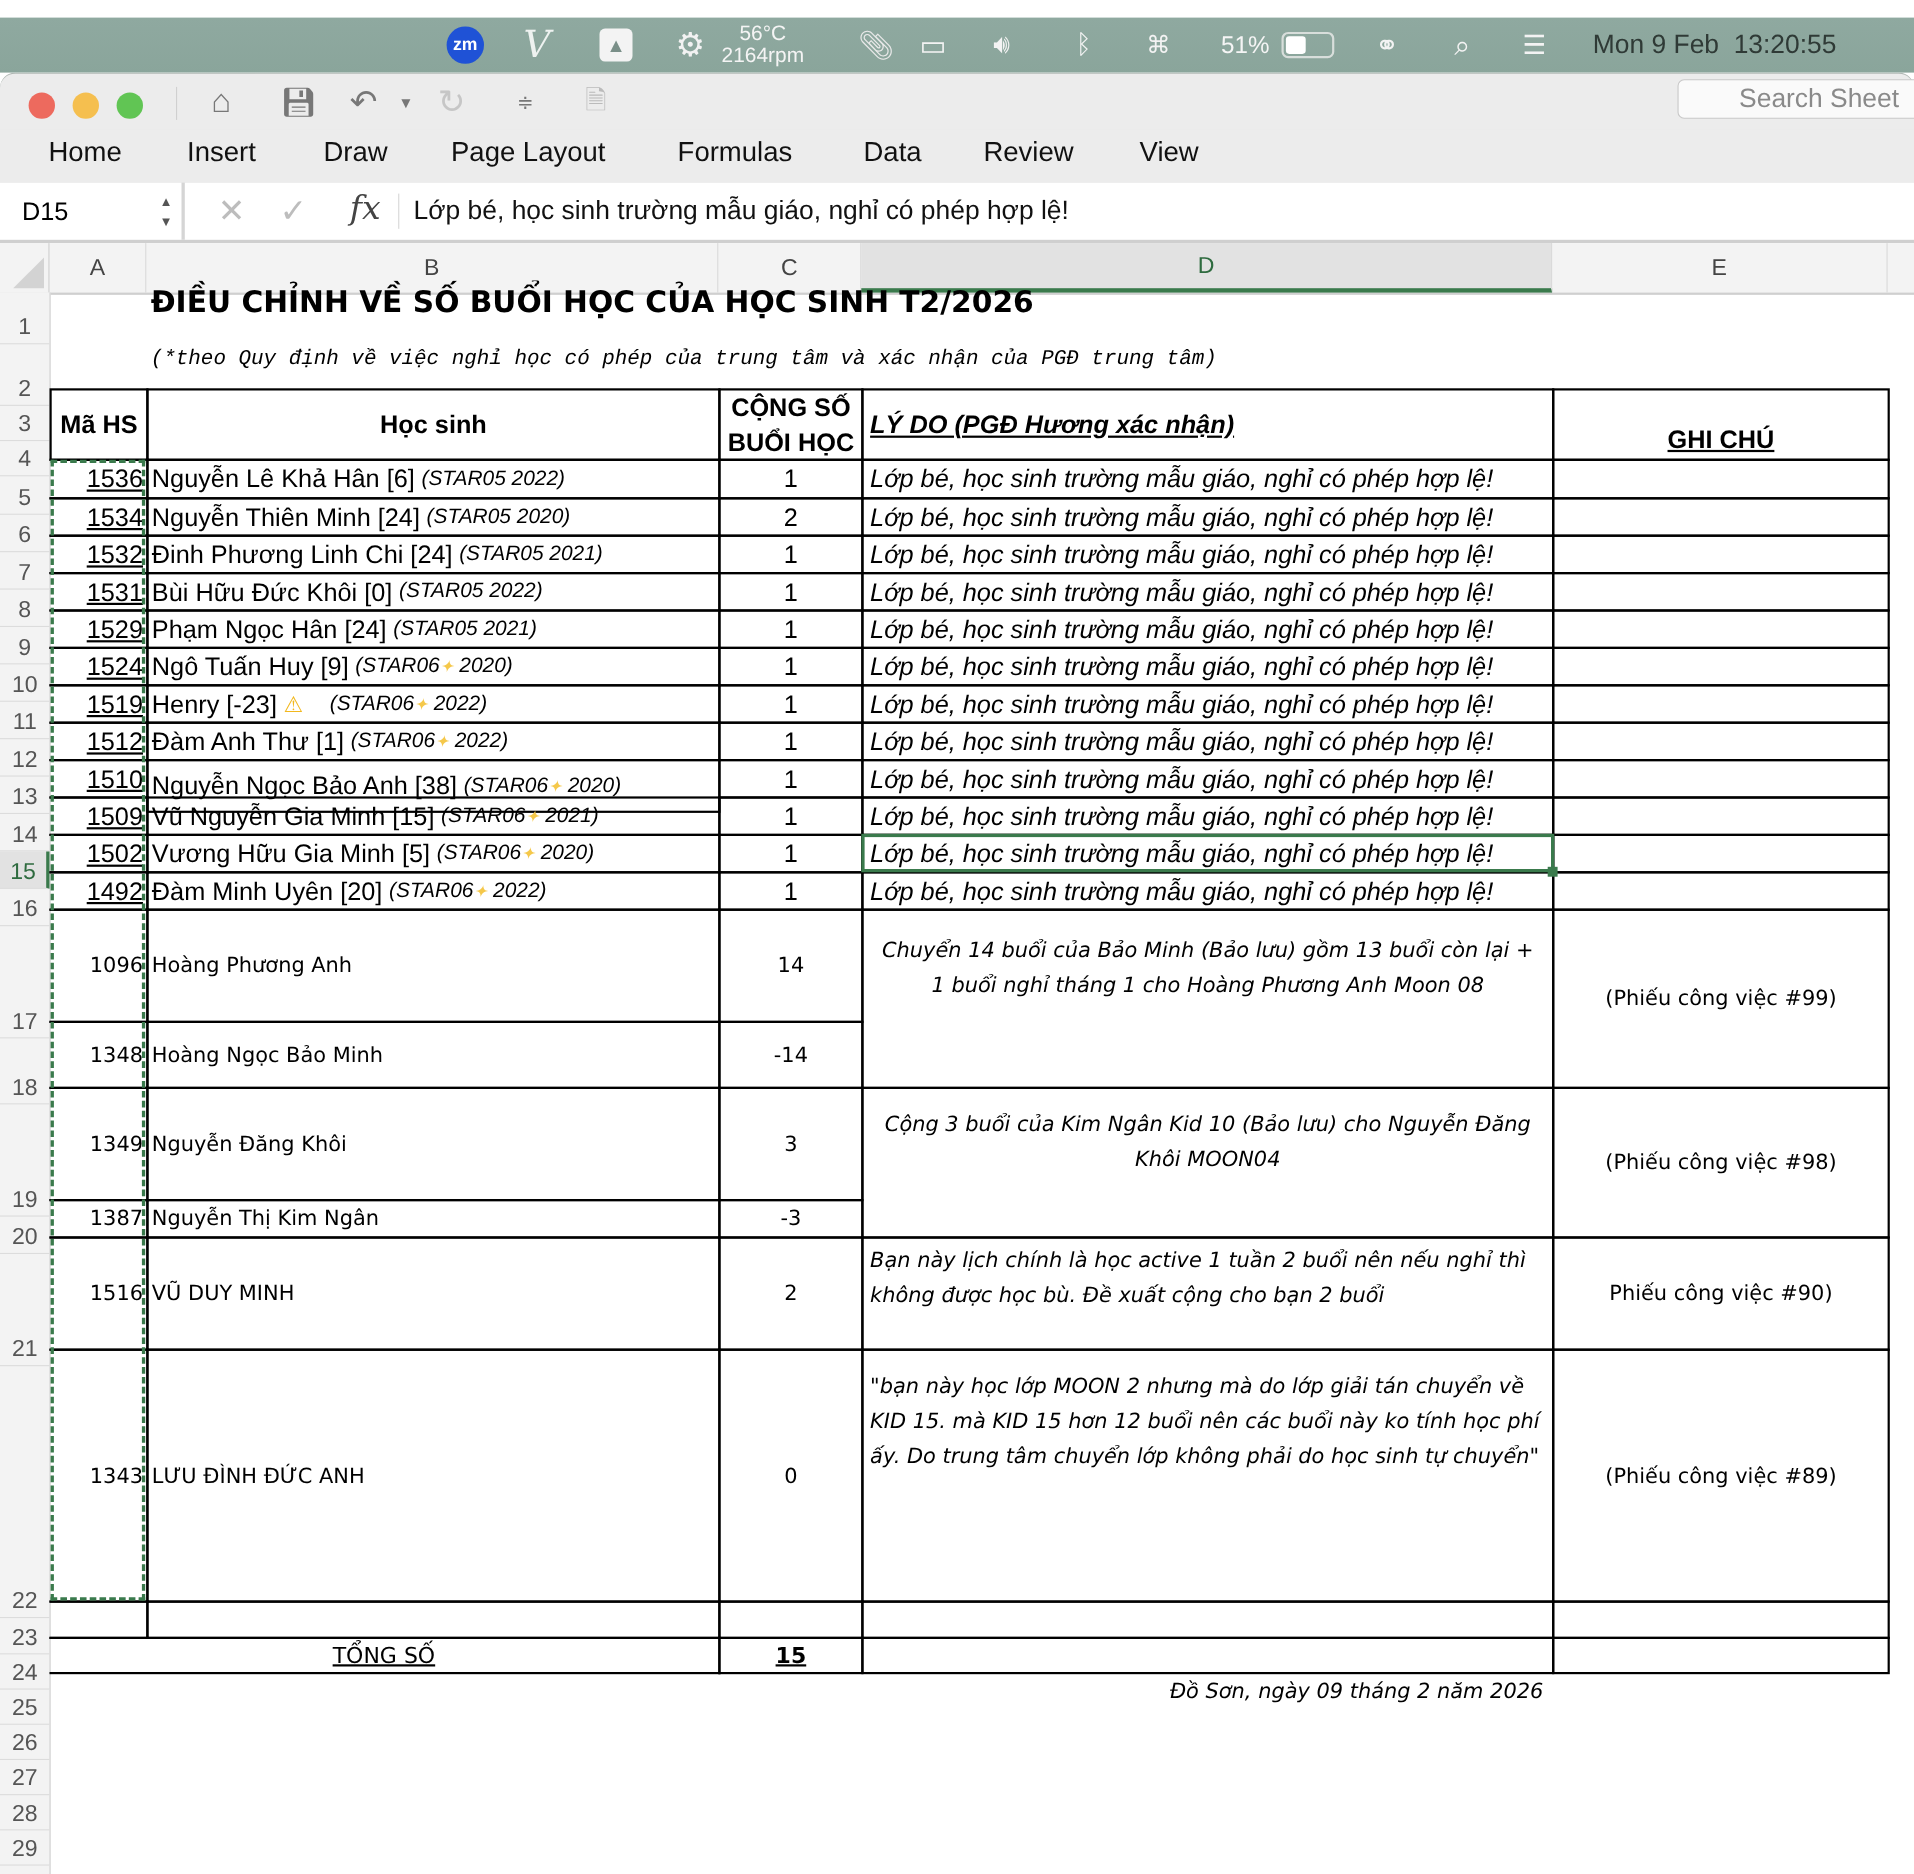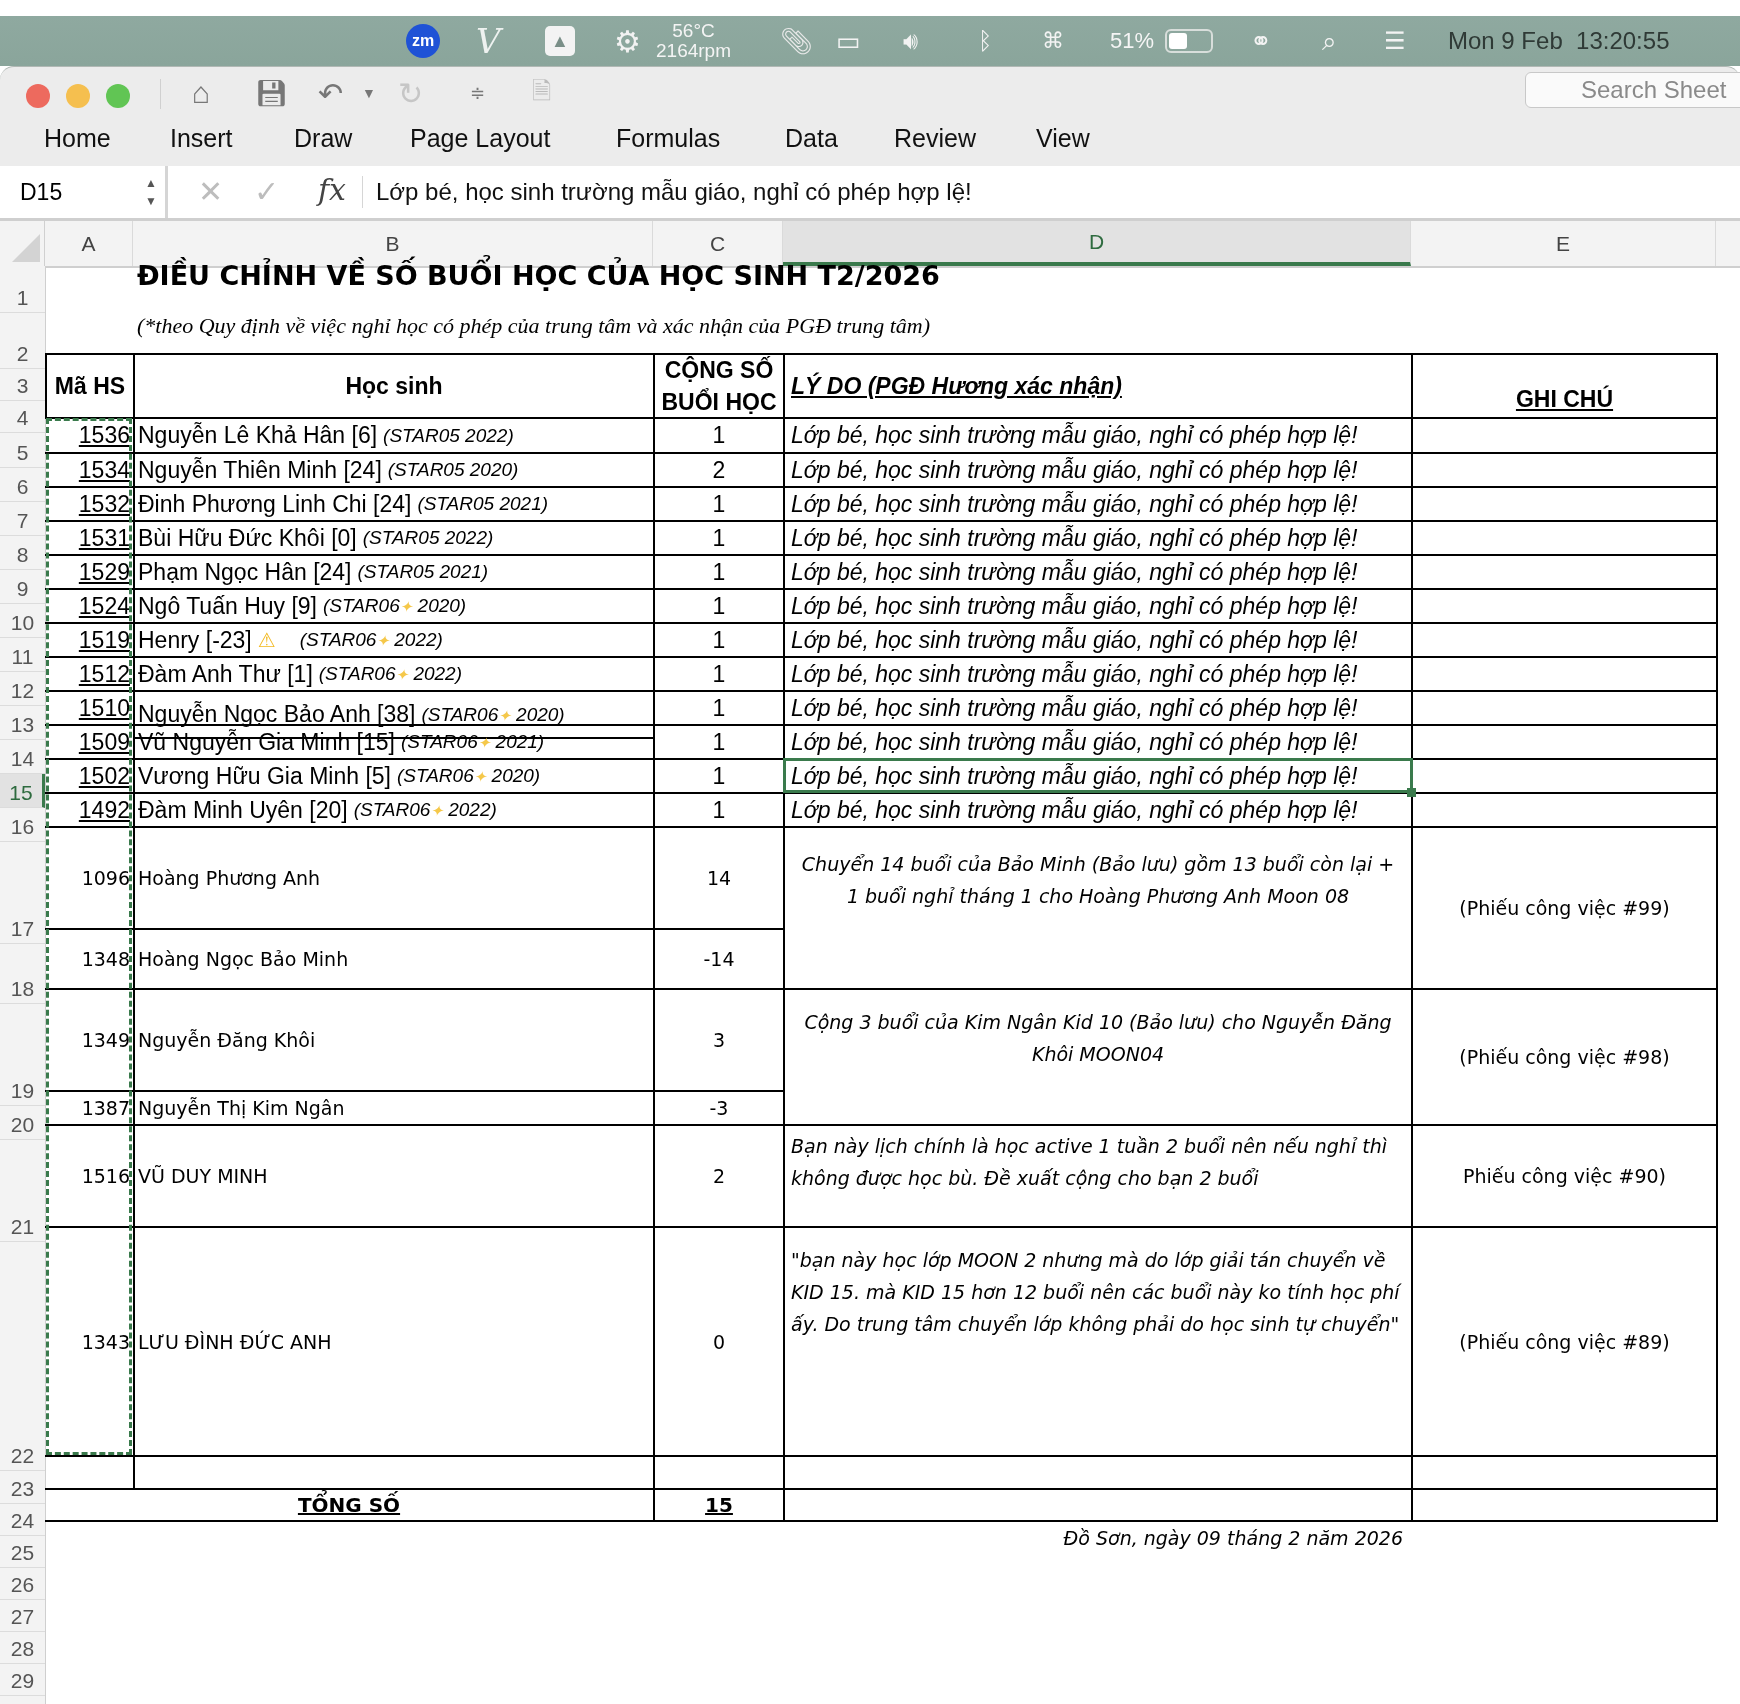--- a/index.html
+++ b/index.html
@@ -32,21 +32,21 @@
   .colh.sel{background:#e2e2e2;border-bottom:4px solid #3a7a4c;}
   #corner{position:absolute;left:0;top:0;width:45px;height:45px;background:#f3f3f3;border-right:1px solid #d0d0d0;box-sizing:border-box;}
   #corner:after{content:"";position:absolute;right:4px;bottom:4px;border-left:28px solid transparent;border-bottom:28px solid #d3d3d3;}
   #rowheads{left:0;top:250px;width:45px;height:1454px;background:#f3f3f3;border-right:1px solid #cfcfcf;}
   .rowh{position:absolute;left:0;width:45px;display:flex;align-items:flex-end;justify-content:center;font-size:21px;color:#555;border-bottom:1px solid #dcdcdc;box-sizing:border-box;padding-bottom:2px;}
   .rowh.sel{color:#2e6b3f;background:#e2e2e2;border-right:3px solid #3a7a4c;}
   
   .cell{position:absolute;box-sizing:border-box;display:flex;align-items:center;overflow:hidden;white-space:nowrap;}
   .b{border:2px solid #000;}
   .title1{font-family:"DejaVu Sans",sans-serif;font-weight:bold;font-size:27px;}
-  .title2{font-family:Liberation Serif, serif;font-style:italic;font-size:22px;}
+  .title2{font-family:Liberation Mono, monospace;font-style:italic;font-size:19px;}
   .hdr{font-weight:bold;font-size:23px;justify-content:center;text-align:center;}
   .ul{text-decoration:underline;}
   .arial{font-size:23px;}
   .small-it{font-style:italic;font-size:19px;margin-left:6px;}
   .sparkle{color:#f5c84a;font-size:15px;}
   .reason{font-style:italic;font-size:23px;padding-left:6px;}
   .calibri{font-family:"DejaVu Sans",sans-serif;font-size:19px;}
   .wrapc{white-space:normal;line-height:32px;}
   .red{color:#d9342b;}
   .ids{justify-content:flex-end;padding-right:3px;}
@@ -344,21 +344,21 @@
   <div class="cell b calibri" style="left:1411px;top:988px;width:307px;height:138px;justify-content:center;">(Phiếu công việc #98)</div>
   <div class="cell b calibri" style="left:1411px;top:1124px;width:307px;height:104px;justify-content:center;">Phiếu công việc #90)</div>
   <div class="cell b calibri" style="left:1411px;top:1226px;width:307px;height:231px;justify-content:center;">(Phiếu công việc #89)</div>
 
   <div class="cell b" style="left:45px;top:1455px;width:90px;height:35px;border-left:none;"></div>
   <div class="cell b" style="left:133px;top:1455px;width:522px;height:35px;"></div>
   <div class="cell b" style="left:653px;top:1455px;width:132px;height:35px;"></div>
   <div class="cell b" style="left:783px;top:1455px;width:630px;height:35px;"></div>
   <div class="cell b" style="left:1411px;top:1455px;width:307px;height:35px;"></div>
 
-  <div class="cell b calibri" style="left:45px;top:1488px;width:610px;height:34px;border-left:none;justify-content:center;font-weight:bold;font-size:20px;align-items:center;">
+  <div class="cell b calibri" style="left:45px;top:1488px;width:610px;height:34px;border-left:none;justify-content:center;font-weight:normal;font-size:20px;align-items:center;">
       <span class="ul">TỔNG SỐ</span>
     </div>
   <div class="cell b calibri" style="left:653px;top:1488px;width:132px;height:34px;justify-content:center;font-weight:bold;font-size:20px;">
       <span class="ul">15</span>
     </div>
   <div class="cell b" style="left:783px;top:1488px;width:630px;height:34px;"></div>
   <div class="cell b" style="left:1411px;top:1488px;width:307px;height:34px;"></div>
 
   <div class="cell calibri" style="left:783px;top:1522px;width:620px;height:32px;justify-content:flex-end;font-style:italic;">Đồ Sơn, ngày 09 tháng 2 năm 2026</div>
 

